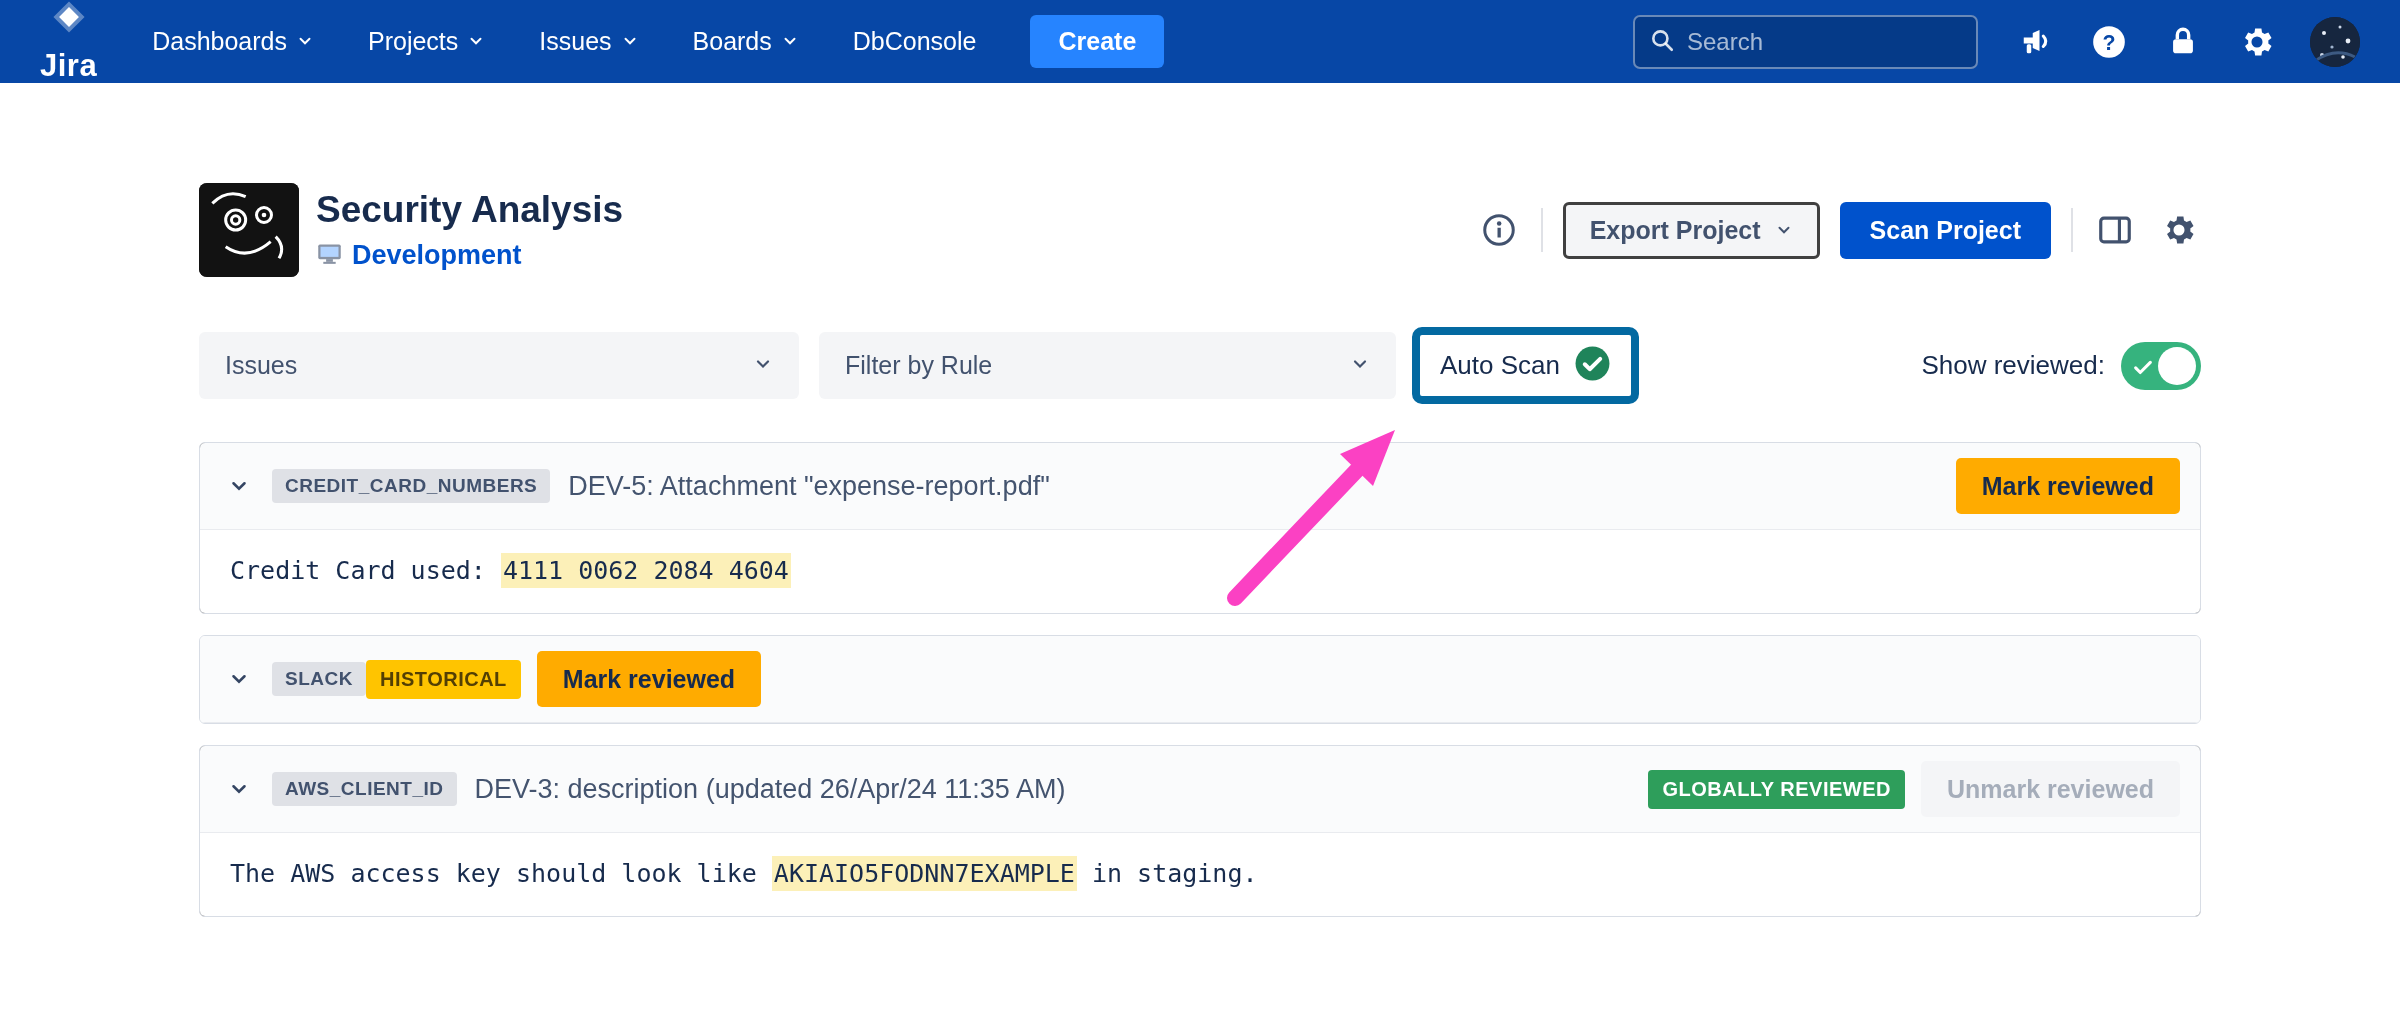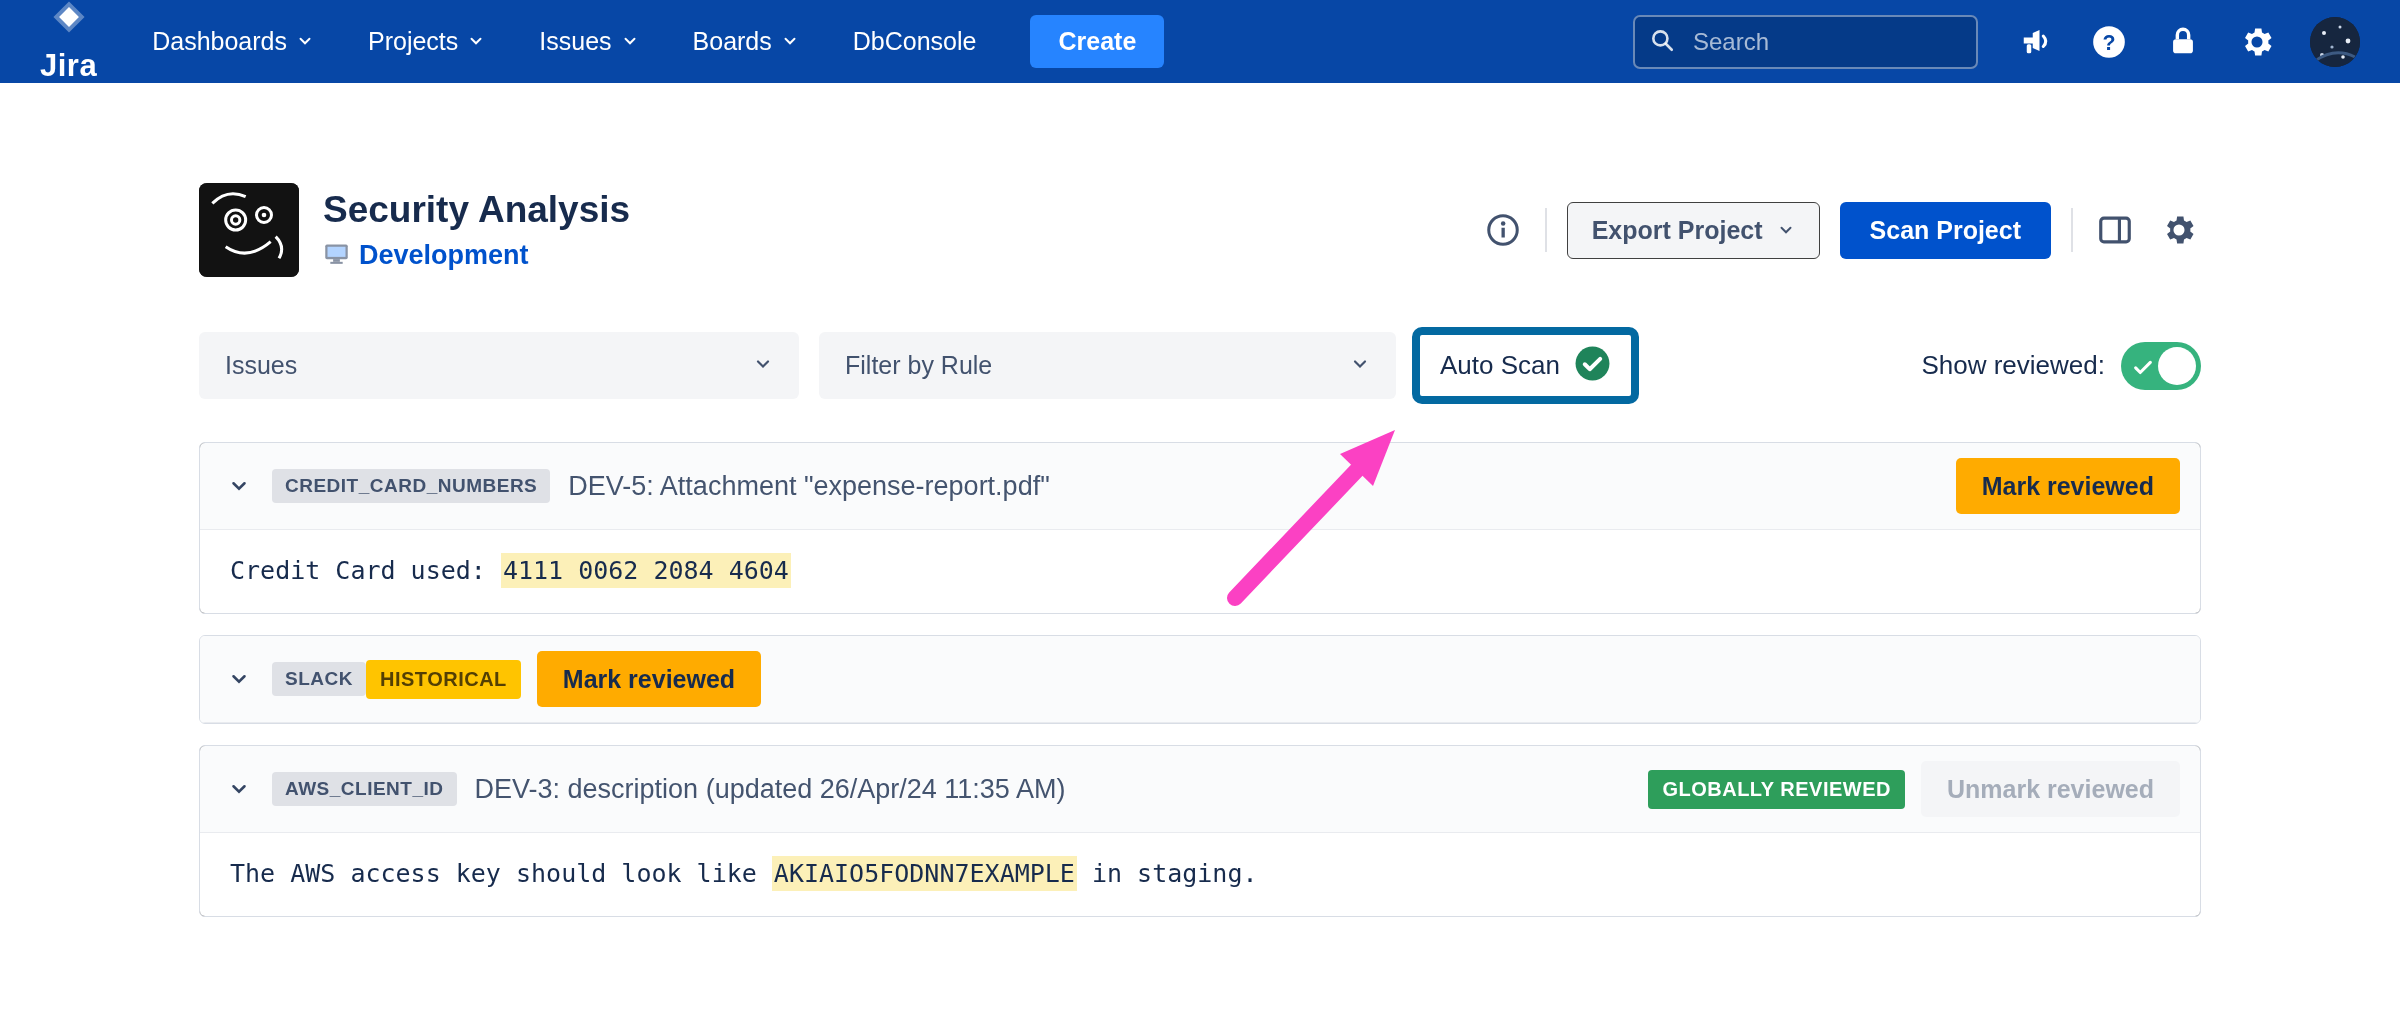--- a/index.html
+++ b/index.html
@@ -9,44 +9,44 @@
 
   
   .navbar { display: flex; align-items: center; height: 83px; background: #0747A6; padding: 0 40px; }
   .brand { display: flex; align-items: center; gap: 10px; margin-right: 55px; cursor: pointer; flex-direction: column; }
   .brand-text { color: #fff; font-size: 31px; font-weight: 700; letter-spacing: .5px; }
   .nav-item { display: flex; align-items: center; gap: 9px; color: #fff; font-size: 25px;
     font-weight: 500; margin-right: 54px; cursor: pointer; white-space: nowrap; }
   .create-btn { background: #2684FF; color: #fff; font-size: 25px; font-weight: 600;
     padding: 12px 28px; border-radius: 6px; border: none; cursor: pointer;
     font-family: inherit; }
-  .search-box { margin-left: auto; display: flex; align-items: center; gap: 18px; width: 345px;
+  .search-box { margin-left: auto; display: flex; align-items: center; gap: 12px; width: 345px;
     height: 54px; background: rgba(0,0,0,0.18); border: 2px solid rgba(255,255,255,0.4);
     border-radius: 7px; padding: 0 14px; }
   .search-input { background: transparent; border: none; outline: none; color: #fff;
     font-size: 24px; width: 100%; font-family: inherit; }
   .search-input::placeholder { color: rgba(255,255,255,0.65); }
   .nav-icons { display: flex; align-items: center; gap: 32px; margin-left: 36px; }
   .nav-icon { width: 42px; height: 42px; display: flex; align-items: center; justify-content: center; cursor: pointer; }
   .nav-avatar { width: 50px; height: 50px; border-radius: 50%; background: #16263f;
     overflow: hidden; cursor: pointer; }
 
   
   .content { width: 2002px; margin: 0 auto; }
   .project-header { display: flex; align-items: center; margin-top: 100px; }
   .project-avatar { width: 100px; height: 94px; border-radius: 8px; overflow: hidden;
     background: #121212; flex: 0 0 auto; }
-  .project-titles { margin-left: 24px; }
+  .project-titles { margin-left: 17px; }
   .project-title { font-size: 37px; font-weight: 700; color: #172B4D; }
   .project-category { display: flex; align-items: center; gap: 9px; margin-top: 9px; font-weight: bold; }
   .category-link { color: #0052CC; font-size: 27px; cursor: pointer; }
   .header-actions { margin-left: auto; display: flex; align-items: center; gap: 20px; }
   .v-divider { width: 2px; height: 44px; background: #DFE1E6; }
   .export-btn { display: flex; align-items: center; gap: 14px; background: #F4F5F7;
-    border: 1px solid #404040; color: #42526E; font-weight: 600; font-size: 25px;
+    border: 3px solid #404040; color: #42526E; font-weight: 600; font-size: 25px;
     height: 57px; padding: 0 24px; border-radius: 6px; cursor: pointer; font-family: inherit; }
   .scan-btn { background: #0052CC; color: #fff; font-weight: 600; font-size: 25px;
     height: 57px; padding: 0 30px; border-radius: 6px; border: none; cursor: pointer; font-family: inherit; }
   .hdr-icon-btn { width: 44px; height: 44px; display: flex; align-items: center;
     justify-content: center; cursor: pointer; border-radius: 5px; }
 
   
   .filter-row { display: flex; align-items: center; margin-top: 50px; }
   .select { display: flex; align-items: center; justify-content: space-between;
     background: #F4F5F7; border-radius: 6px; height: 67px; padding: 0 26px;

